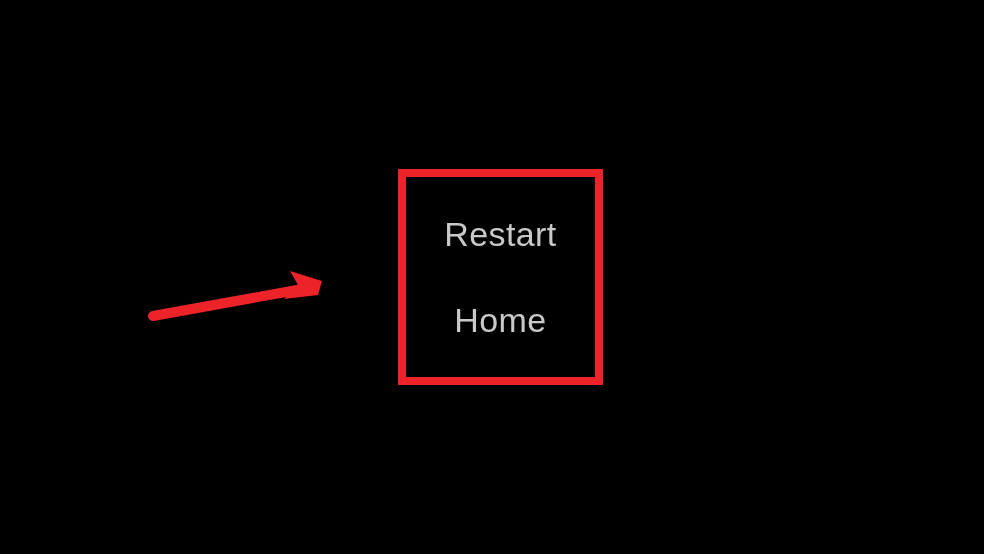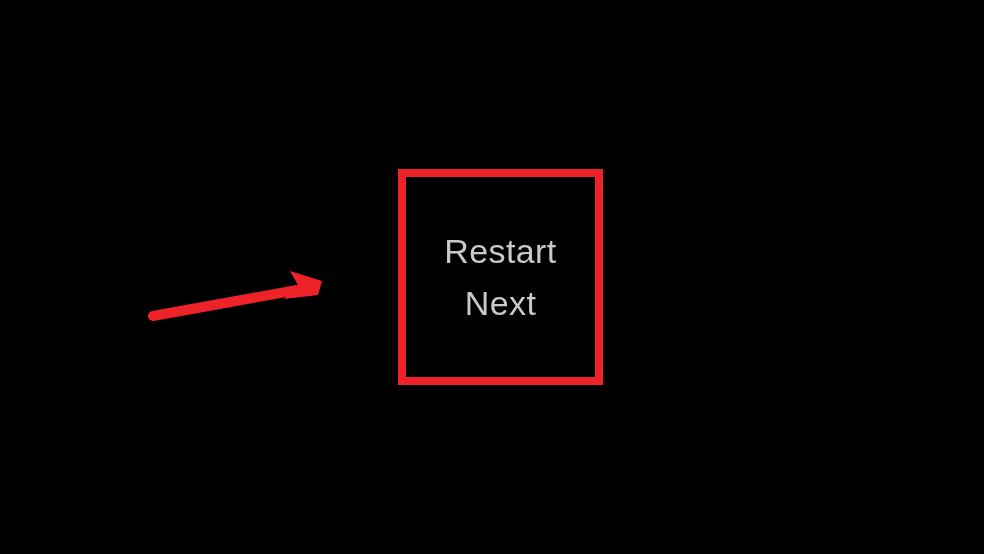--- a/index.html
+++ b/index.html
@@ -43,21 +43,21 @@
     font-weight: 300;
     letter-spacing: 0.4px;
     line-height: 52px;
     color: #c9c9c9;
     text-align: center;
     white-space: nowrap;
     -webkit-font-smoothing: antialiased;
     background: transparent;
     border: 0;
     padding: 0;
-    margin: 0;
+    margin: 17px;
     cursor: pointer;
     user-select: none;
   }
 
   
   #highlight-box {
     position: absolute;
     left: 398px;
     top: 169px;
     width: 205px;
@@ -77,21 +77,21 @@
     pointer-events: none;
   }
 </style>
 </head>
 <body>
 
 <div id="screen">
 
   <div id="menu-panel">
     <button class="menu-item">Restart</button>
-    <button class="menu-item">Next</button>
+    <button class="menu-item">Home</button>
   </div>
 
   <div id="highlight-box"></div>
 
   <svg id="annotation-arrow" viewBox="0 0 200 75" xmlns="http://www.w3.org/2000/svg">
 
     <line x1="13" y1="61" x2="168" y2="33" stroke="#ee2229" stroke-width="10" stroke-linecap="round"></line>
 
     <polygon points="182,26 150,16 158,30 144,44 178,40" fill="#ee2229"></polygon>
   </svg>

